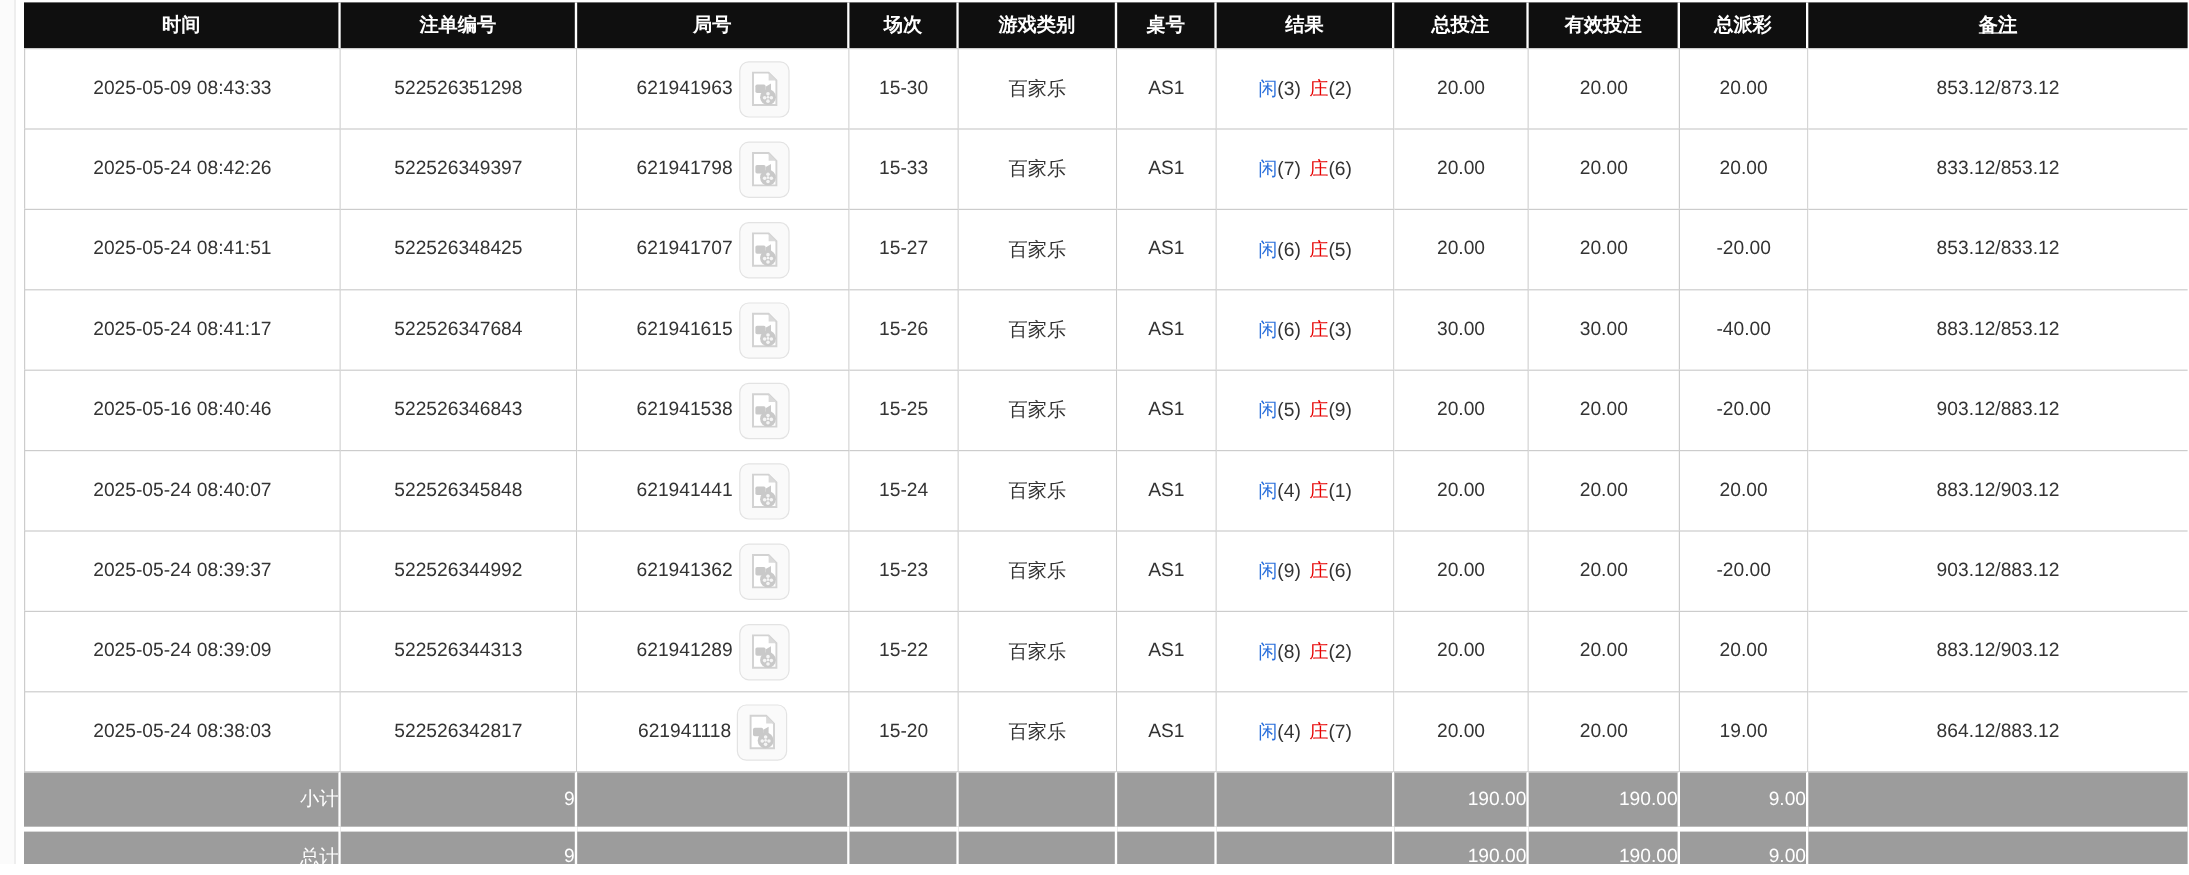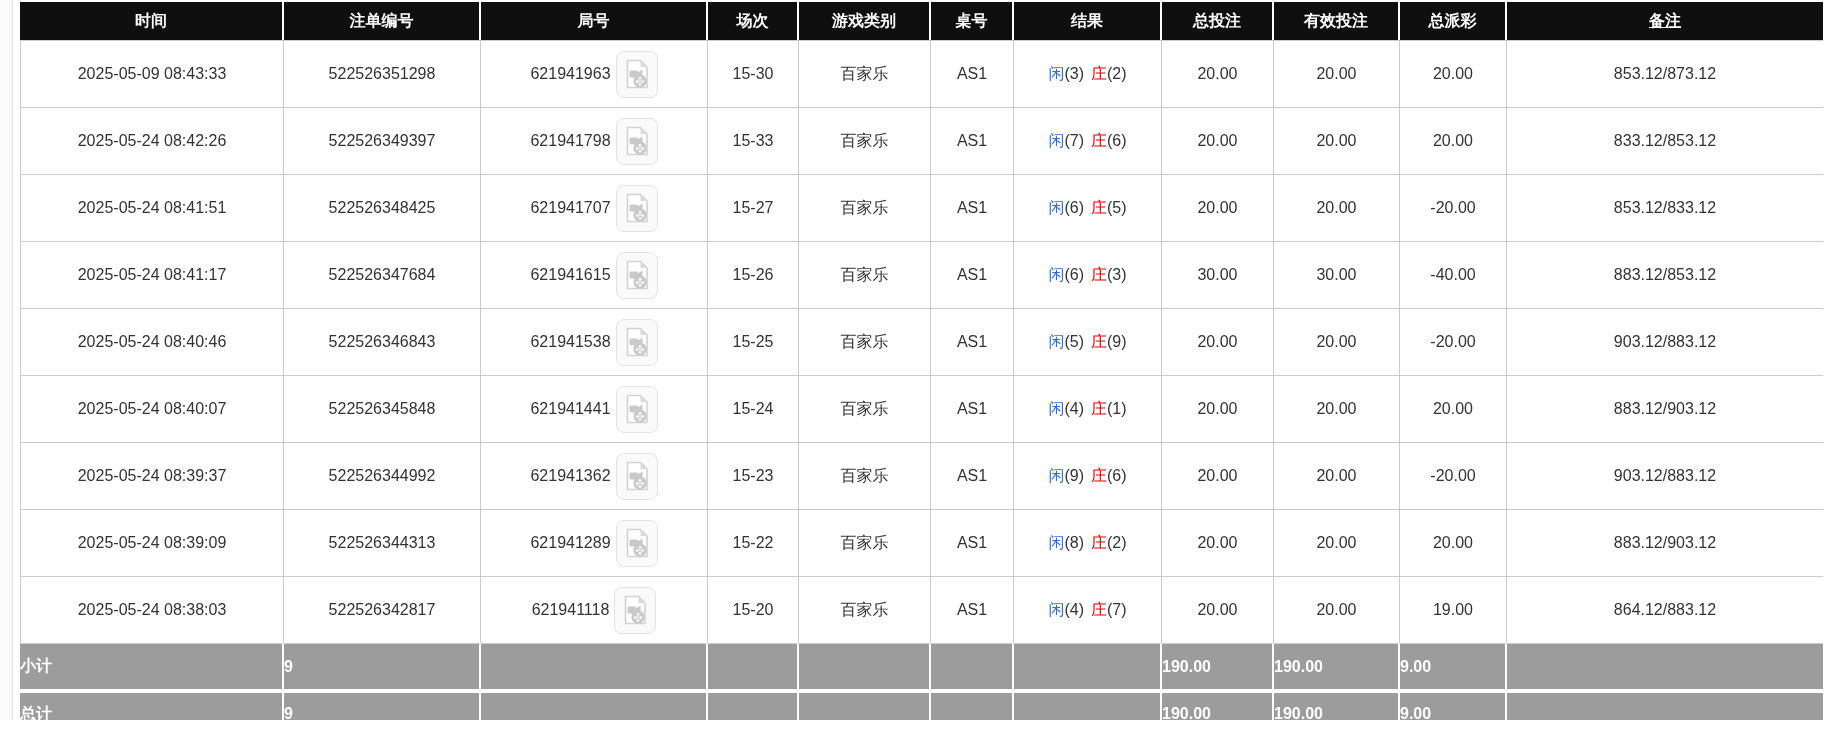--- a/index.html
+++ b/index.html
@@ -20,22 +20,22 @@
   tbody.data td:last-child { border-right: none; }
   .blue { color: #2a6fdb; }
   .red { color: #e60000; }
   .neg { color: #e60000; }
   .round-wrap { display: inline-flex; align-items: center; gap: 5px; }
   .vbtn { background: #fafafa; border: 1px solid #e3e3e3; border-radius: 8px;
           width: 42px; height: 47px; padding: 4px 6px; cursor: pointer;
           display: inline-flex; align-items: center; justify-content: center; }
   .res-score { color: #333; }
   .res-score.p { margin-right: 7px; }
-  tr.sum td, tr.total td { height: 46px; background: #9c9c9c; color: #ffffff; font-weight: bold;
-          font-size: 16px; text-align: left; vertical-align: middle;
+  tr.sum td, tr.total td { height: 46px; background: #9c9c9c; color: #ffffff; font-weight: normal;
+          font-size: 16px; text-align: right; vertical-align: middle;
           border-right: 2px solid #ffffff; }
   tr.sum td { border-top: 1px solid #cccccc; }
   tr.total td { border-top: 4px solid #ffffff; }
   tr.sum td:last-child, tr.total td:last-child { border-right: none; }
 </style>
 </head>
 <body>
 
 <div class="page">
   <div class="left-strip"></div>
@@ -204,21 +204,21 @@
     <td>AS1</td>
     <td>
       <span class="blue">闲</span><span class="res-score p">(6)</span><span class="red">庄</span><span class="res-score">(3)</span>
     </td>
     <td class="blue">30.00</td>
     <td>30.00</td>
     <td class="neg">-40.00</td>
     <td>883.12/853.12</td>
   </tr>
         <tr>
-    <td>2025-05-24 08:40:46</td>
+    <td>2025-05-16 08:40:46</td>
     <td>522526346843</td>
     <td>
       <span class="round-wrap">
         <span>621941538</span>
         <button class="vbtn">
           <span style="display:inline-flex">
             <svg width="28" height="34" viewBox="0 0 28 34" xmlns="http://www.w3.org/2000/svg">
               <path d="M4.5 3.5 h13 l6.5 6.5 v20.5 h-19.5 z" fill="#ffffff" stroke="#d2d2d2" stroke-width="1.6"></path>
               <path d="M17.5 3.5 l6.5 6.5 h-6.5 z" fill="#dadada"></path>
               <rect x="6.5" y="13.5" width="8.5" height="7" rx="1.4" fill="#c9c9c9"></rect>

